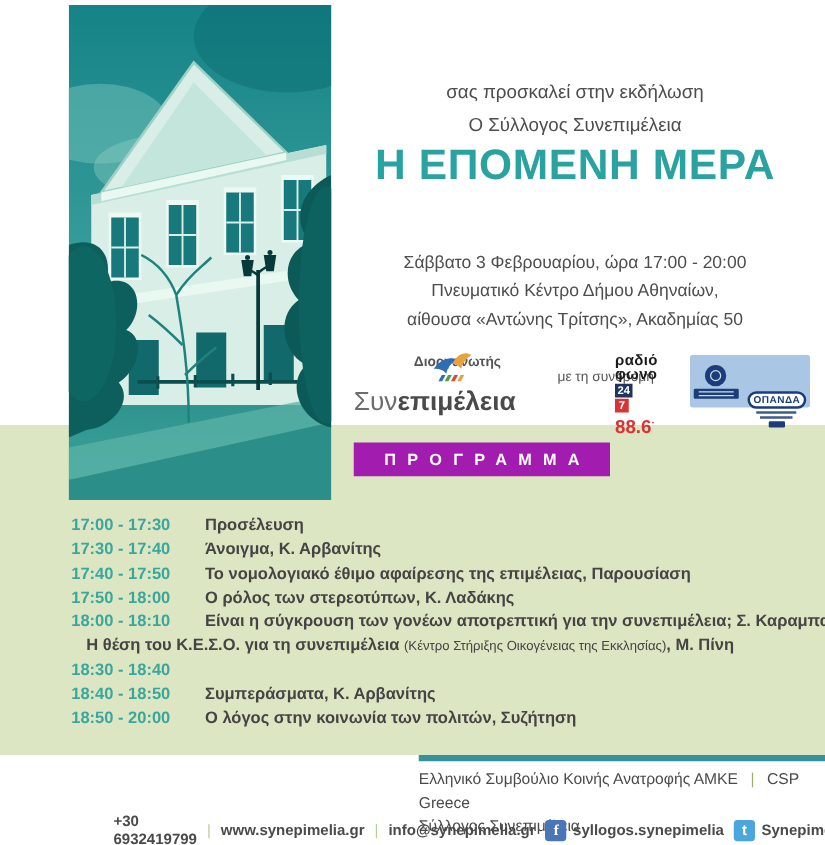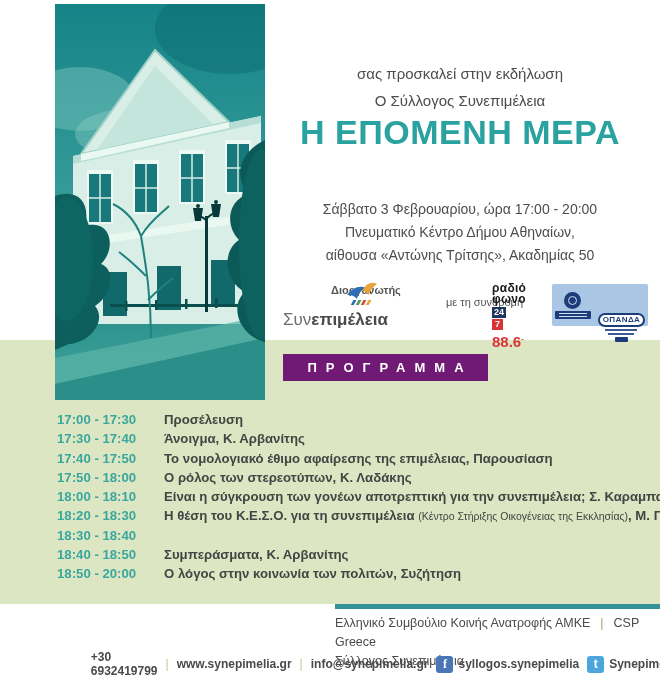--- a/index.html
+++ b/index.html
@@ -12,21 +12,21 @@
   .rcol{position:absolute;left:270px;top:0;width:380px;text-align:center;}
   .invite{position:absolute;left:0;top:60px;width:380px;font-size:15px;line-height:27px;color:#4d4d4d;}
   .title{position:absolute;left:0;top:113px;width:380px;color:#2aa3a0;font-weight:bold;}
   .title .t1{font-size:27px;line-height:30px;letter-spacing:.5px;}
   .title .t2{font-size:34px;line-height:38px;letter-spacing:.5px;}
   .details{position:absolute;left:0;top:198px;width:380px;font-size:14px;line-height:23px;color:#4d4d4d;}
   
   .organizer{position:absolute;left:283px;top:284px;width:120px;}
   .organizer .lbl{font-size:11px;font-weight:bold;color:#555;margin-left:48px;}
   .organizer .birds{position:absolute;left:62px;top:-2px;}
-  .organizer .brand{margin-top:14px;font-size:17px;color:#6d6d6d;}
+  .organizer .brand{margin-top:14px;font-size:21px;color:#6d6d6d;}
   .organizer .brand b{color:#4a4a4a;}
   .support-lbl{position:absolute;left:446px;top:296px;font-size:11px;font-weight:normal;color:#555;}
   .radio{position:absolute;left:492px;top:283px;width:50px;font-weight:bold;color:#1a1a1a;}
   .radio .w{font-size:12px;line-height:11px;letter-spacing:.3px;}
   .radio .badges{display:flex;gap:1px;margin:2px 0 1px 0;flex-direction:column;}
   .radio .b{display:inline-block;font-size:9px;line-height:11px;width:14px;text-align:center;color:#fff;}
   .radio .b1{background:#20355e;}
   .radio .b2{background:#d93335;width:11px;}
   .radio .freq{font-size:15px;color:#d93335;line-height:15px;}
   .radio .freq sup{font-size:7px;}
@@ -39,21 +39,21 @@
   .muni .bar{width:36px;height:8px;background:#1d3d7a;border-radius:1px;position:relative;}
   .muni .bar::after{content:"";position:absolute;left:4px;top:2px;width:28px;height:1px;background:#cfe0f2;
                     box-shadow:0 3px 0 #cfe0f2;}
   .opanda{display:flex;flex-direction:column;align-items:center;gap:2px;margin-top:44px;}
   .opanda .pill{background:#fff;border:2px solid #1d3d7a;border-radius:8px;padding:0 3px;
                 font-size:8px;font-weight:bold;color:#1d3d7a;line-height:10px;letter-spacing:.4px;}
   .opanda .l1{width:32px;height:2px;background:#1d3d7a;opacity:.85;}
   .opanda .l2{width:26px;height:2px;background:#1d3d7a;opacity:.85;}
   .opanda .box{width:13px;height:5px;background:#1d3d7a;border-radius:1px;}
   
-  .prog-bar{position:absolute;left:283px;top:354px;width:205px;height:27px;background:#701a75;
+  .prog-bar{position:absolute;left:283px;top:354px;width:205px;height:27px;background:#a21caf;
             color:#ffffff;font-size:13px;font-weight:bold;letter-spacing:9px;line-height:27px;
             text-align:center;text-indent:9px;}
   .prog-list{position:absolute;left:57px;top:410px;width:590px;}
   .prow{display:flex;height:19.3px;align-items:baseline;font-size:13.2px;line-height:19.3px;}
   .prow .time{width:95px;flex:none;color:#3aa79e;font-weight:bold;}
   .prow .desc{color:#444;font-weight:bold;padding-left:12px;white-space:nowrap;}
   .prow .desc .note{font-size:10.5px;font-weight:normal;}
   
   .foot-line{position:absolute;left:335px;top:604px;width:325px;height:5px;background:#35929a;}
   .foot-org{position:absolute;left:335px;top:614px;font-size:12.5px;line-height:19px;color:#4a4a4a;}
@@ -232,21 +232,20 @@
       </div>
     <div class="prow">
         <span class="time">17:50 - 18:00</span>
         <span class="desc">Ο ρόλος των στερεοτύπων, Κ. Λαδάκης</span>
       </div>
     <div class="prow">
         <span class="time">18:00 - 18:10</span>
         <span class="desc">Είναι η σύγκρουση των γονέων αποτρεπτική για την συνεπιμέλεια; Σ. Καραμπατέας</span>
       </div>
     <div class="prow">
-        <span class="time">18:20 - 18:30</span>
         <span class="desc"><span>Η θέση του Κ.Ε.Σ.Ο.  για τη συνεπιμέλεια </span><span class="note">(Κέντρο Στήριξης Οικογένειας της Εκκλησίας)</span><span>, Μ. Πίνη</span></span>
       </div>
     <div class="prow">
         <span class="time">18:30 - 18:40</span>
       </div>
     <div class="prow">
         <span class="time">18:40 - 18:50</span>
         <span class="desc">Συμπεράσματα, Κ. Αρβανίτης</span>
       </div>
     <div class="prow">

